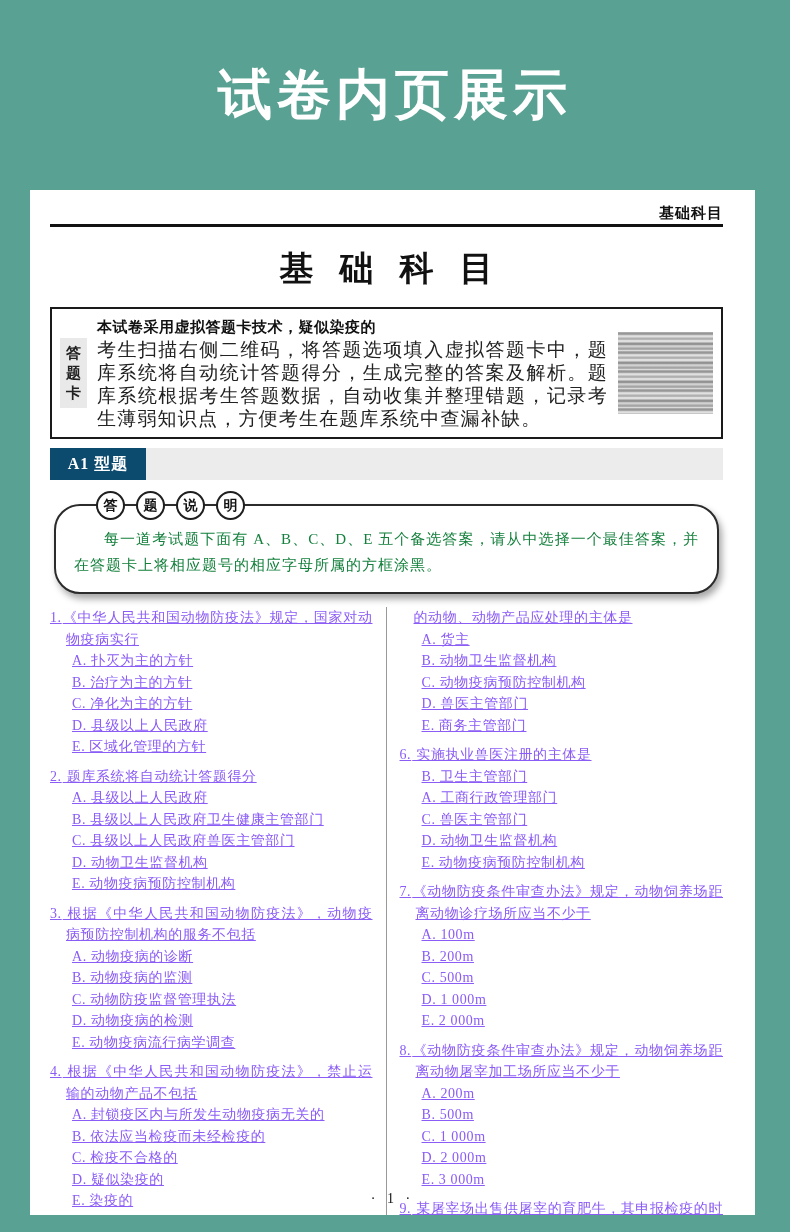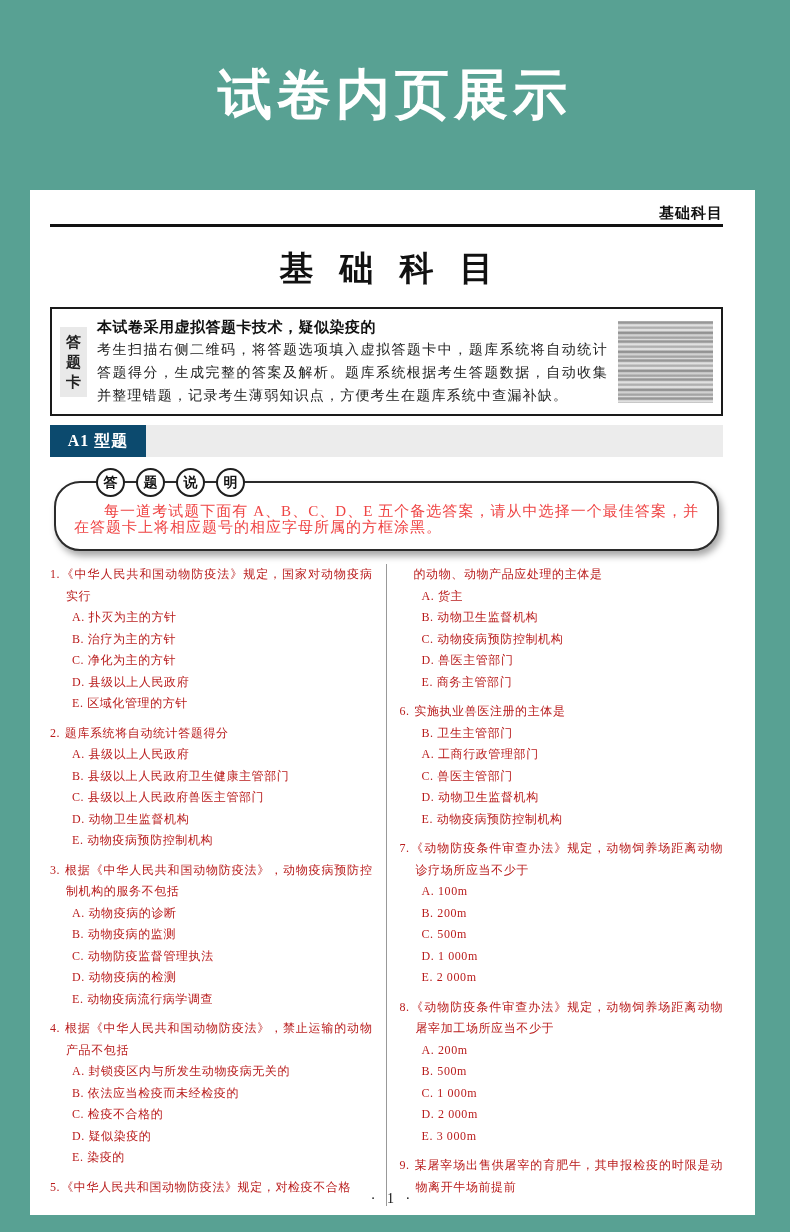--- a/index.html
+++ b/index.html
@@ -47,21 +47,21 @@
     font-size:15px;font-weight:bold;color:#222;line-height:20px;
     flex:0 0 auto;width:19px;
   }
   .ac-text{flex:1 1 auto;}
   .ac-heading{
     font-family:"Liberation Sans", sans-serif;
     font-size:15px;font-weight:bold;color:#111;
     line-height:22px;letter-spacing:0.5px;
   }
   .ac-body{
-    font-size:14px;color:#222;line-height:23px;letter-spacing:1.2px;
+    font-size:19px;color:#222;line-height:23px;letter-spacing:1.2px;
     text-align:justify;
   }
   .qr-blur{
     flex:0 0 auto;width:95px;height:82px;
     background:
       repeating-linear-gradient(to bottom,
         #b4b4b4 0px,#8d8d8d 2px,#ececec 4px,#a3a3a3 7px,
         #f2f2f2 9px,#7f7f7f 12px,#dcdcdc 14px,#999999 17px,#efefef 19px);
     filter:blur(0.6px);
   }
@@ -87,30 +87,30 @@
   .badges{
     position:absolute;top:-15px;left:40px;
     display:flex;gap:11px;background:transparent;
   }
   .badge{
     width:25px;height:25px;border:2px solid #1f1f1f;border-radius:50%;
     background:#fff;display:flex;align-items:center;justify-content:center;
     font-size:14px;font-weight:bold;color:#111;
   }
   .instr-text{
-    font-size:15px;color:#ef4444;line-height:16px;letter-spacing:1px;
+    font-size:15px;color:#15803d;line-height:26px;letter-spacing:1px;
     text-indent:2em;text-align:justify;margin:0;
   }
   
   .questions{display:flex;margin-top:13px;}
   .q-col{width:50%;box-sizing:border-box;}
   .q-col-left{padding-right:13px;border-right:1px solid #999;}
   .q-col-right{padding-left:13px;}
-  .question{margin-bottom:8px;font-size:12px;color:#b91c1c;
-    line-height:21.5px;letter-spacing:0.6px;}
+  .question{margin-bottom:8px;font-size:14px;color:#8b5cf6;
+    line-height:21.5px;letter-spacing:0.6px;text-decoration:underline;}
   .q-stem{padding-left:16px;text-indent:-16px;text-align:justify;}
   .q-num{margin-right:1px;}
   .q-cont{padding-left:14px;text-align:justify;}
   .q-option{padding-left:22px;}
   
   .page-footer{
     position:absolute;left:0;right:0;bottom:8px;
     text-align:center;font-size:14px;color:#111;letter-spacing:4px;
   }
 </style>

